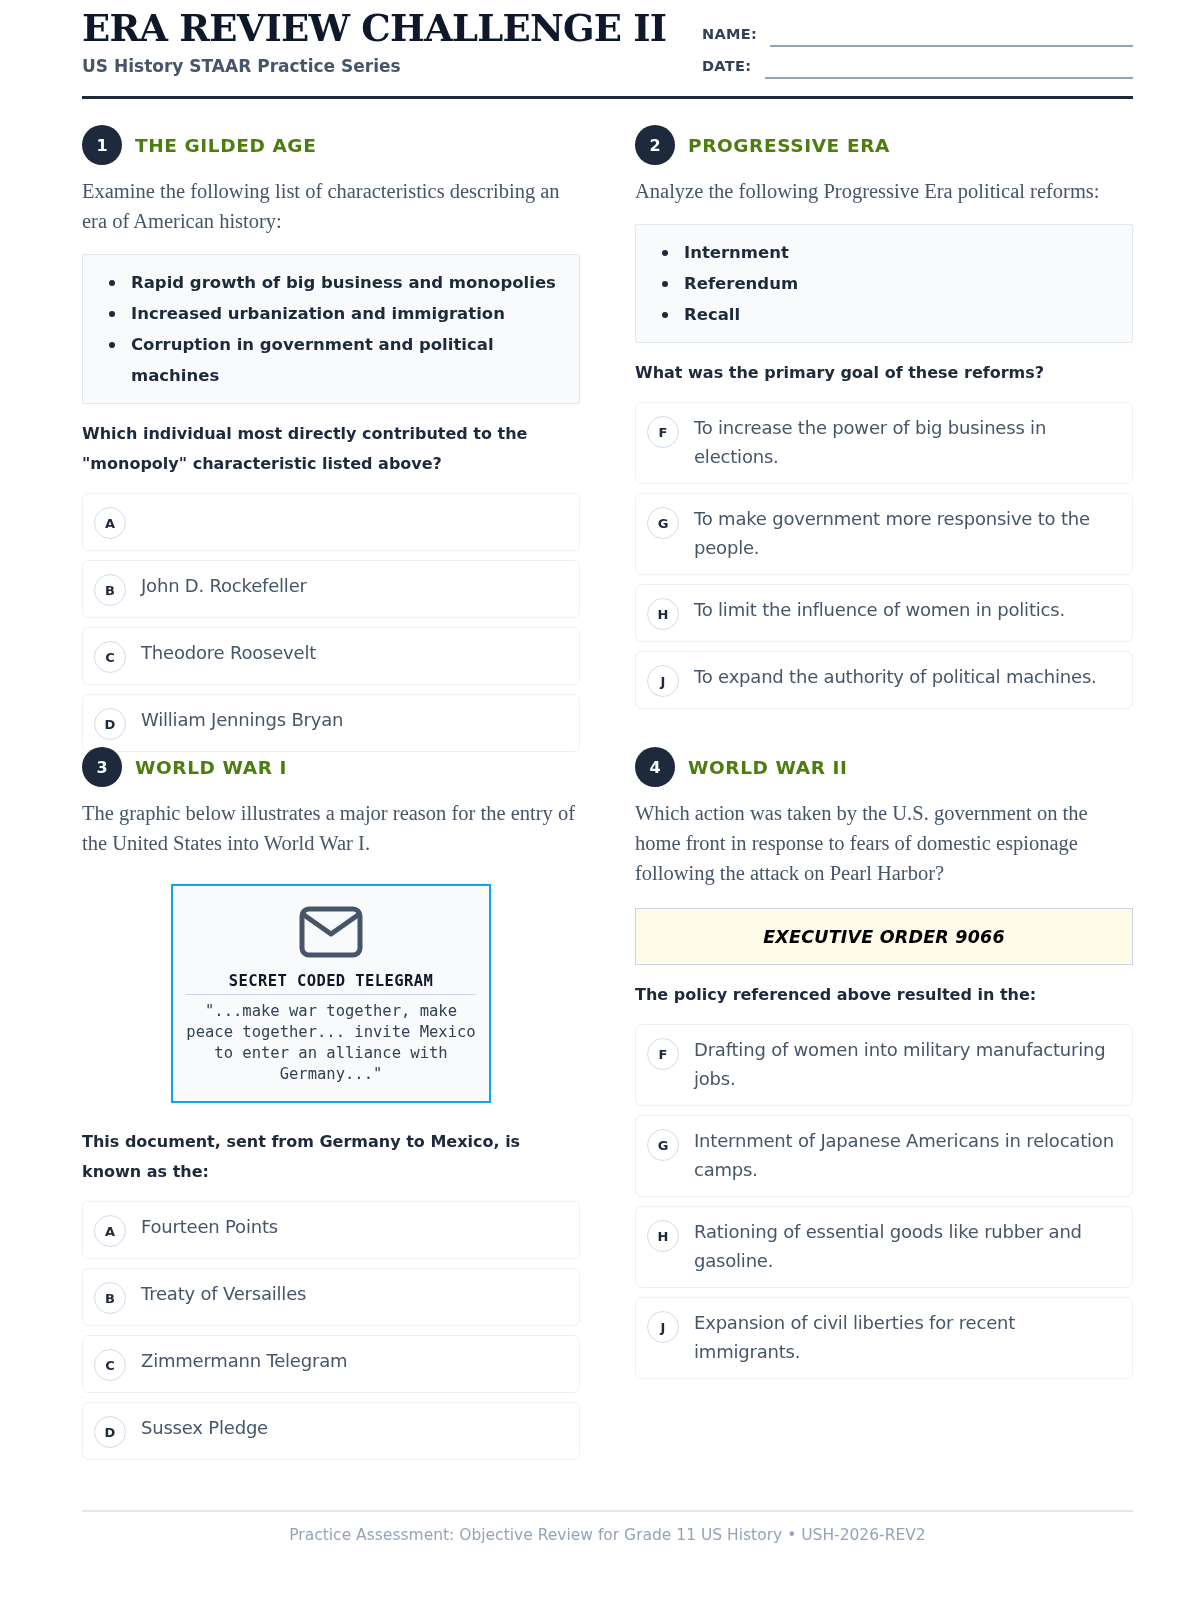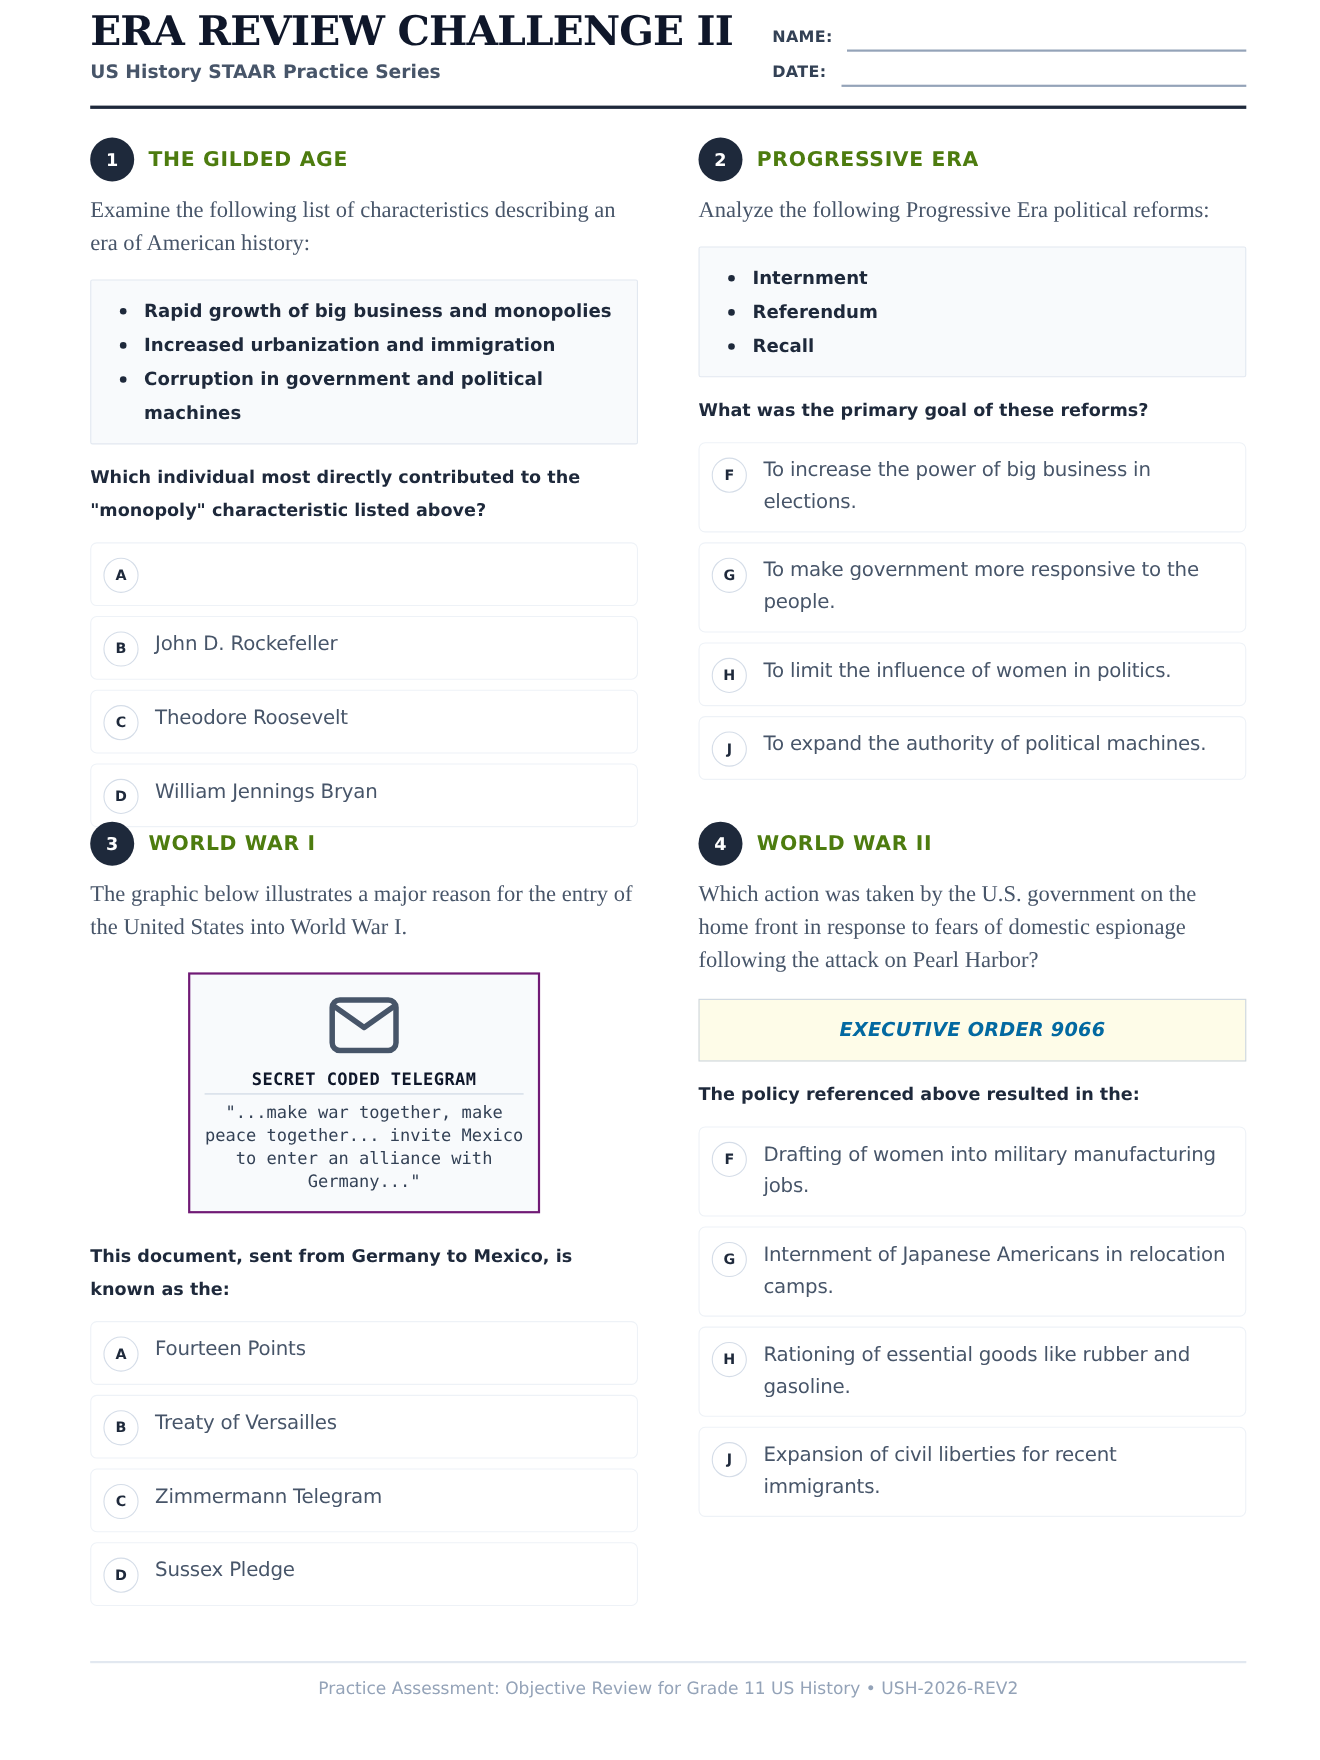--- a/index.html
+++ b/index.html
@@ -36,27 +36,27 @@
   .bullets li::before { content: ""; position: absolute; left: 2px; top: 13px; width: 6px; height: 6px; border-radius: 50%; background: #1e293b; }
 
   .question { margin-top: 15px; font-size: 16px; line-height: 30px; font-weight: 700; color: #1e293b; }
 
   .options { margin-top: 14px; }
   .option { position: relative; border: 1.5px solid #eef2f7; border-radius: 6px; background: #ffffff; padding: 10px 16px 12px 58px; margin-bottom: 9px; min-height: 58px; cursor: pointer; }
   .opt-letter { position: absolute; left: 11px; top: 13px; width: 32px; height: 32px; border-radius: 50%; border: 1.5px solid #d5dde8; background: #fff; font-size: 13px; font-weight: 700; color: #1e293b; display: flex; align-items: center; justify-content: center; }
   .opt-text { font-size: 18px; line-height: 29px; color: #475569; letter-spacing: -0.2px; }
 
   
-  .telegram { margin: 26px auto 0; width: 320px; background: #f8fafc; border: 2px solid #701a75; padding: 20px 13px 16px; text-align: center; }
+  .telegram { margin: 26px auto 0; width: 320px; background: #f8fafc; border: 2px solid #0ea5e9; padding: 20px 13px 16px; text-align: center; }
   .env-icon { display: block; margin: 0 auto; width: 64px; height: 52px; }
   .tg-title { margin-top: 14px; font-family: "DejaVu Sans Mono", "Liberation Mono", monospace; font-weight: 700; font-size: 15.5px; color: #0f172a; padding-bottom: 4px; border-bottom: 1.5px solid #cbd5e1; letter-spacing: 0.4px; }
   .tg-quote { margin-top: 6px; font-family: "DejaVu Sans Mono", "Liberation Mono", monospace; font-size: 15.5px; line-height: 21px; color: #334155; }
 
   
-  .eo-box { margin-top: 20px; height: 57px; background: #fefce8; border: 1.5px solid #cbd5e1; display: flex; align-items: center; justify-content: center; font-size: 17.5px; font-weight: 700; font-style: italic; color: #0369a1; letter-spacing: 0.2px; }
+  .eo-box { margin-top: 20px; height: 57px; background: #fefce8; border: 1.5px solid #cbd5e1; display: flex; align-items: center; justify-content: center; font-size: 17.5px; font-weight: 700; font-style: italic; color: #000000; letter-spacing: 0.2px; }
 
   
   .footer { position: absolute; left: 0; top: 1510px; width: 1051px; border-top: 2px solid #e2e8f0; padding-top: 14px; text-align: center; font-size: 15.5px; color: #94a3b8; }
 </style>
 </head>
 <body>
 
 <div class="page">
 
   <div class="header">

